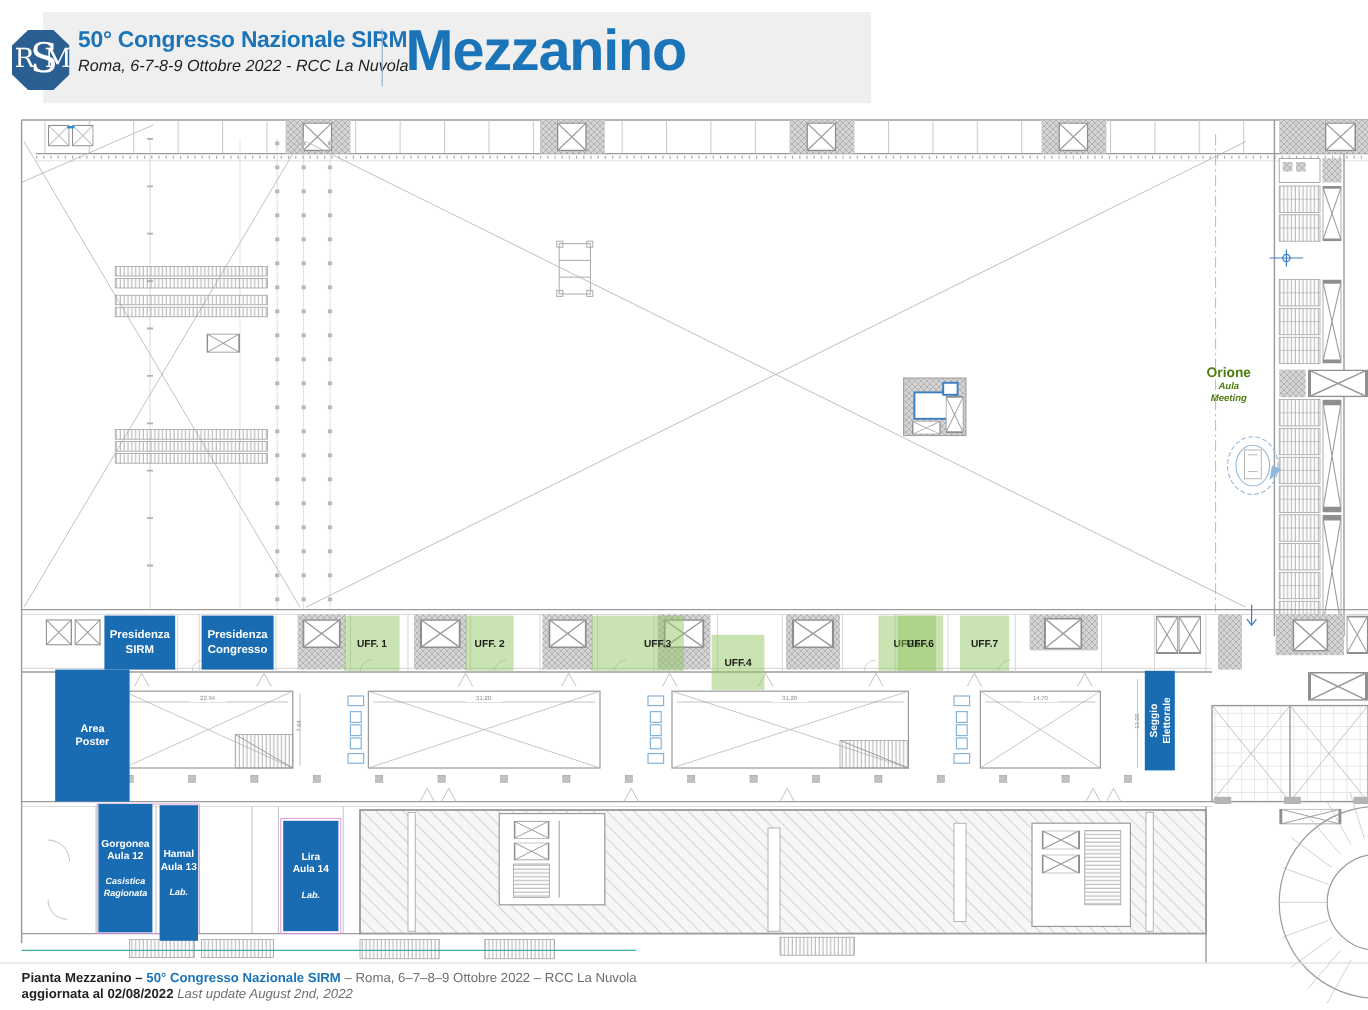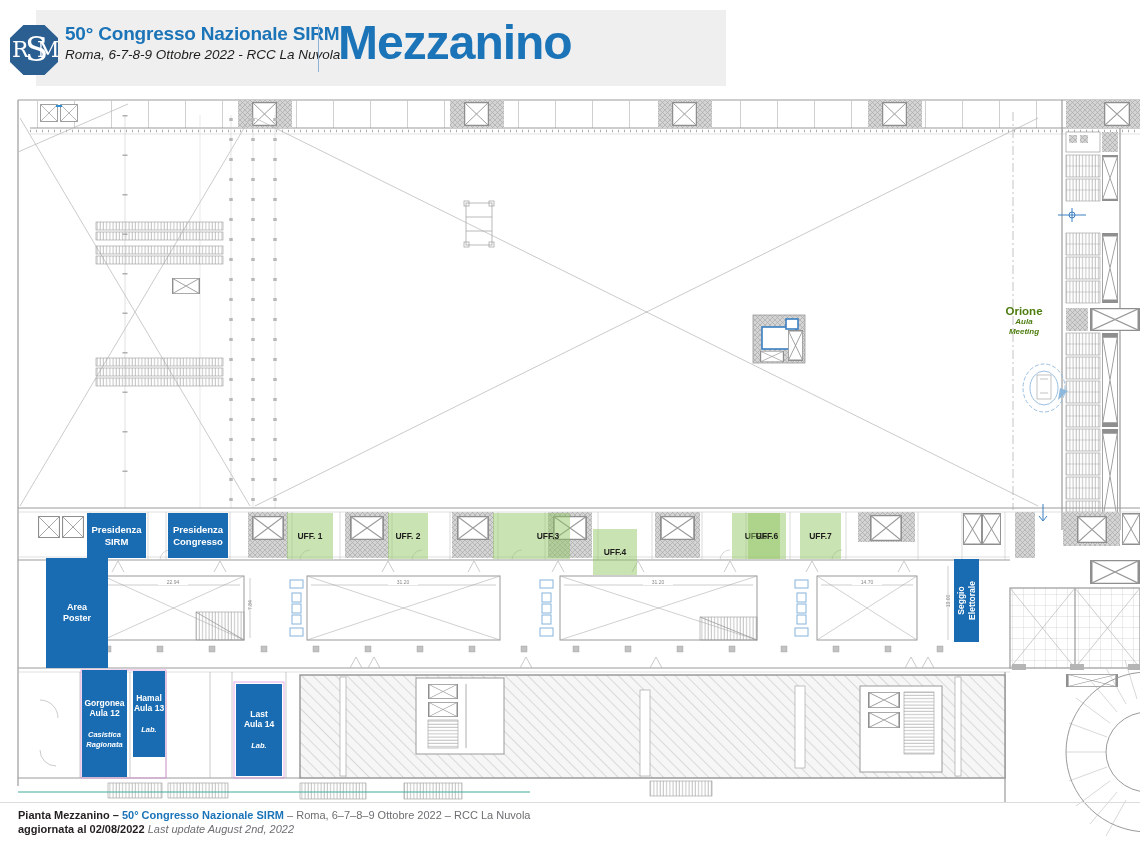--- a/index.html
+++ b/index.html
@@ -509,27 +509,27 @@
     <span>Seggio</span>
     <span>Elettorale</span>
   </div>
 </div>
 
 <div class="abs bx" style="left:82px;top:670px;width:45px;height:107px;text-align:center;">
   <span class="nm" style="font-size:8.5px">Gorgonea</span>
   <span class="nm" style="font-size:8.5px">Aula 12</span>
   <span class="sb"><span>Casistica</span><br><span>Ragionata</span></span>
 </div>
-<div class="abs bx" style="left:133px;top:671px;width:32px;height:86px;">
+<div class="abs bx" style="left:133px;top:671px;width:32px;height:113px;">
   <span class="nm" style="font-size:8.5px">Hamal</span>
   <span class="nm" style="font-size:8.5px">Aula 13</span>
   <span class="sb">Lab.</span>
 </div>
 <div class="abs bx" style="left:236px;top:684px;width:46px;height:92px;">
-  <span class="nm" style="font-size:8.5px">Last</span>
+  <span class="nm" style="font-size:8.5px">Lira</span>
   <span class="nm" style="font-size:8.5px">Aula 14</span>
   <span class="sb">Lab.</span>
 </div>
 
 <div class="abs orione" style="left:998px;top:305px;width:52px;">
   <div class="on">Orione</div>
   <div class="oi"><span>Aula</span><br><span>Meeting</span></div>
 </div>
 
 <div class="abs dim" style="left:158px;top:579px;width:30px;background:#fff;">22.94</div>

